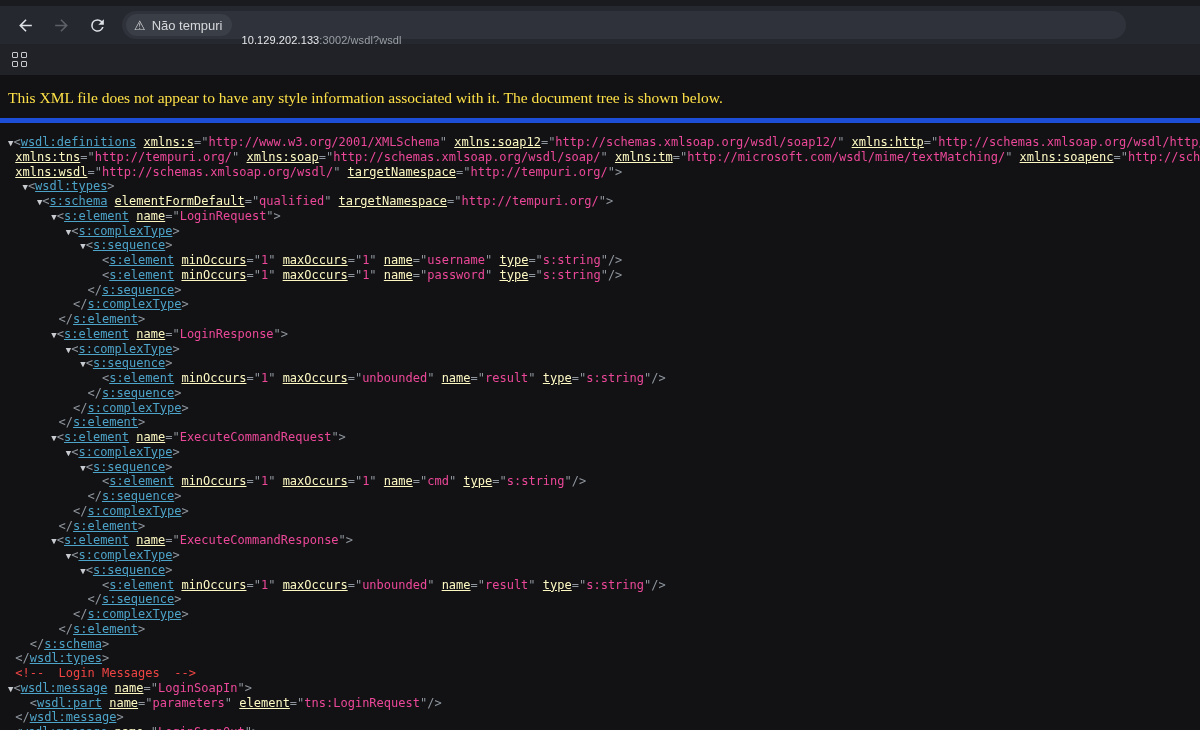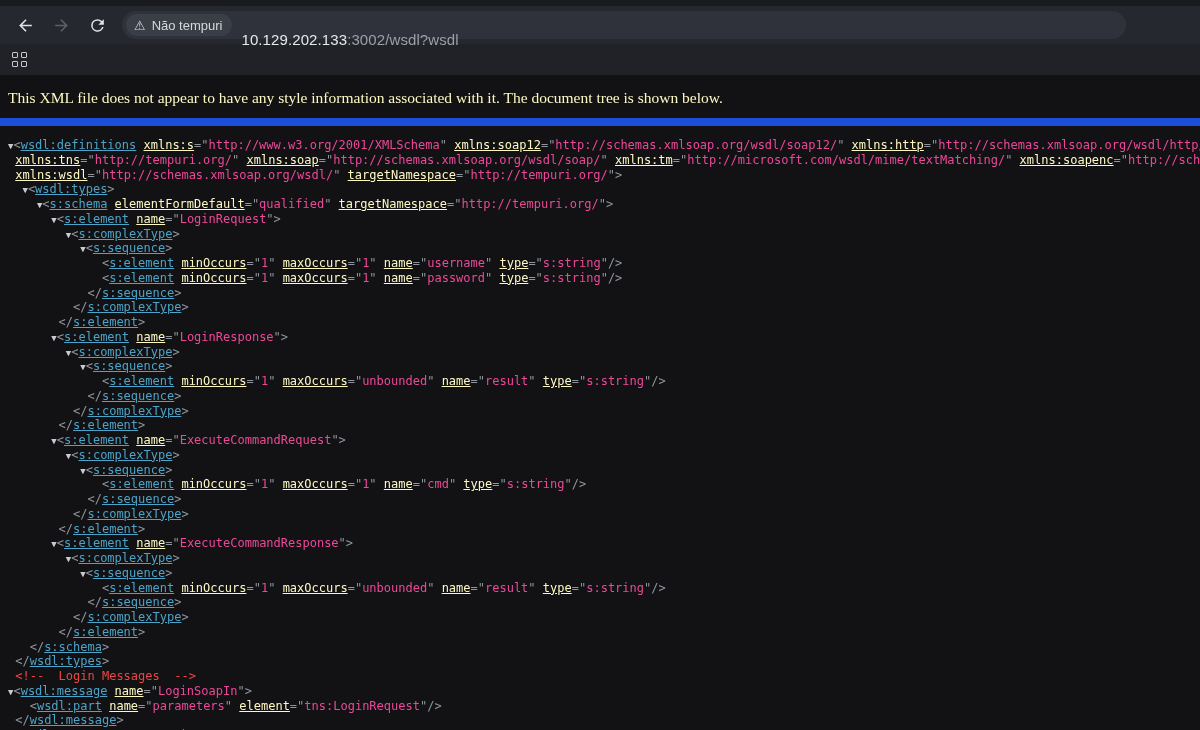--- a/index.html
+++ b/index.html
@@ -7,30 +7,30 @@
 
   
   .titlebar { height:6px; background:#1a1b1f; }
   .toolbar  { height:38px; background:#26282f; display:flex; align-items:center; padding:0 10px; }
   .navbtn   { width:30px; height:30px; border-radius:15px; display:flex; align-items:center; justify-content:center; flex:0 0 auto; margin-right:6px; background:transparent; border:none; cursor:pointer; }
   .navbtn svg { width:19px; height:19px; }
   .urlbar { flex:1 1 auto; max-width:1004px; height:28px; background:#2f323a; border-radius:14px; display:flex; align-items:center; padding:0 10px 0 4px; margin-left:4px; }
   .chip { height:22px; border-radius:11px; background:#3a3e46; display:flex; align-items:center; padding:0 10px 0 8px; margin-right:9px; cursor:pointer; }
   .chip .warn { font-size:13px; color:#d6d8db; margin-right:6px; line-height:1; font-family:"DejaVu Sans", sans-serif; }
   .chip .label { font-size:13px; color:#d6d8db; white-space:nowrap; }
-  .url { font-size:15px; white-space:nowrap; letter-spacing:.1px;margin-top:29px; }
+  .url { font-size:11px; white-space:nowrap; letter-spacing:.1px;margin-top:29px; }
   .url .host { color:#e6e8eb; }
   .url .rest { color:#9aa0a6; }
   .bookmarks { height:31px; background:#202228; display:flex; align-items:center; padding:0 12px; }
   .appsgrid { width:15px; height:15px; display:grid; grid-template-columns:6px 6px; grid-template-rows:6px 6px; gap:3px; cursor:pointer; }
   .appsgrid span { width:6px; height:6px; border:1.5px solid #c7c9ce; border-radius:1px; display:block; }
 
   
   .content { height:655px; background:#121214; overflow:hidden; }
-  .notice { font-family:"Liberation Serif", serif; font-size:15.5px; color:#fef9c3; padding:14px 8px 11px 8px; border-bottom:8px solid #1d4ed8; }
+  .notice { font-family:"Liberation Serif", serif; font-size:15.5px; color:#fde047; padding:14px 8px 11px 8px; border-bottom:5px solid #1d4ed8; }
   .tree { font-family:"DejaVu Sans Mono", monospace; font-size:12px; line-height:14.75px; white-space:pre; padding:12px 0 0 8px; color:#8f969e; overflow:hidden; }
   .tree .line { height:14.75px; }
   .tag { color:#4da3c8;text-decoration:underline; }
   .att { color:#fef9c3;text-decoration:underline; }
   .val { color:#ec4899; }
   .pun { color:#8f969e; }
   .cmt { color:#ef4444; }
   .arr { color:#c8cbd0; font-size:9px; cursor:pointer; }
 </style>
 </head>

